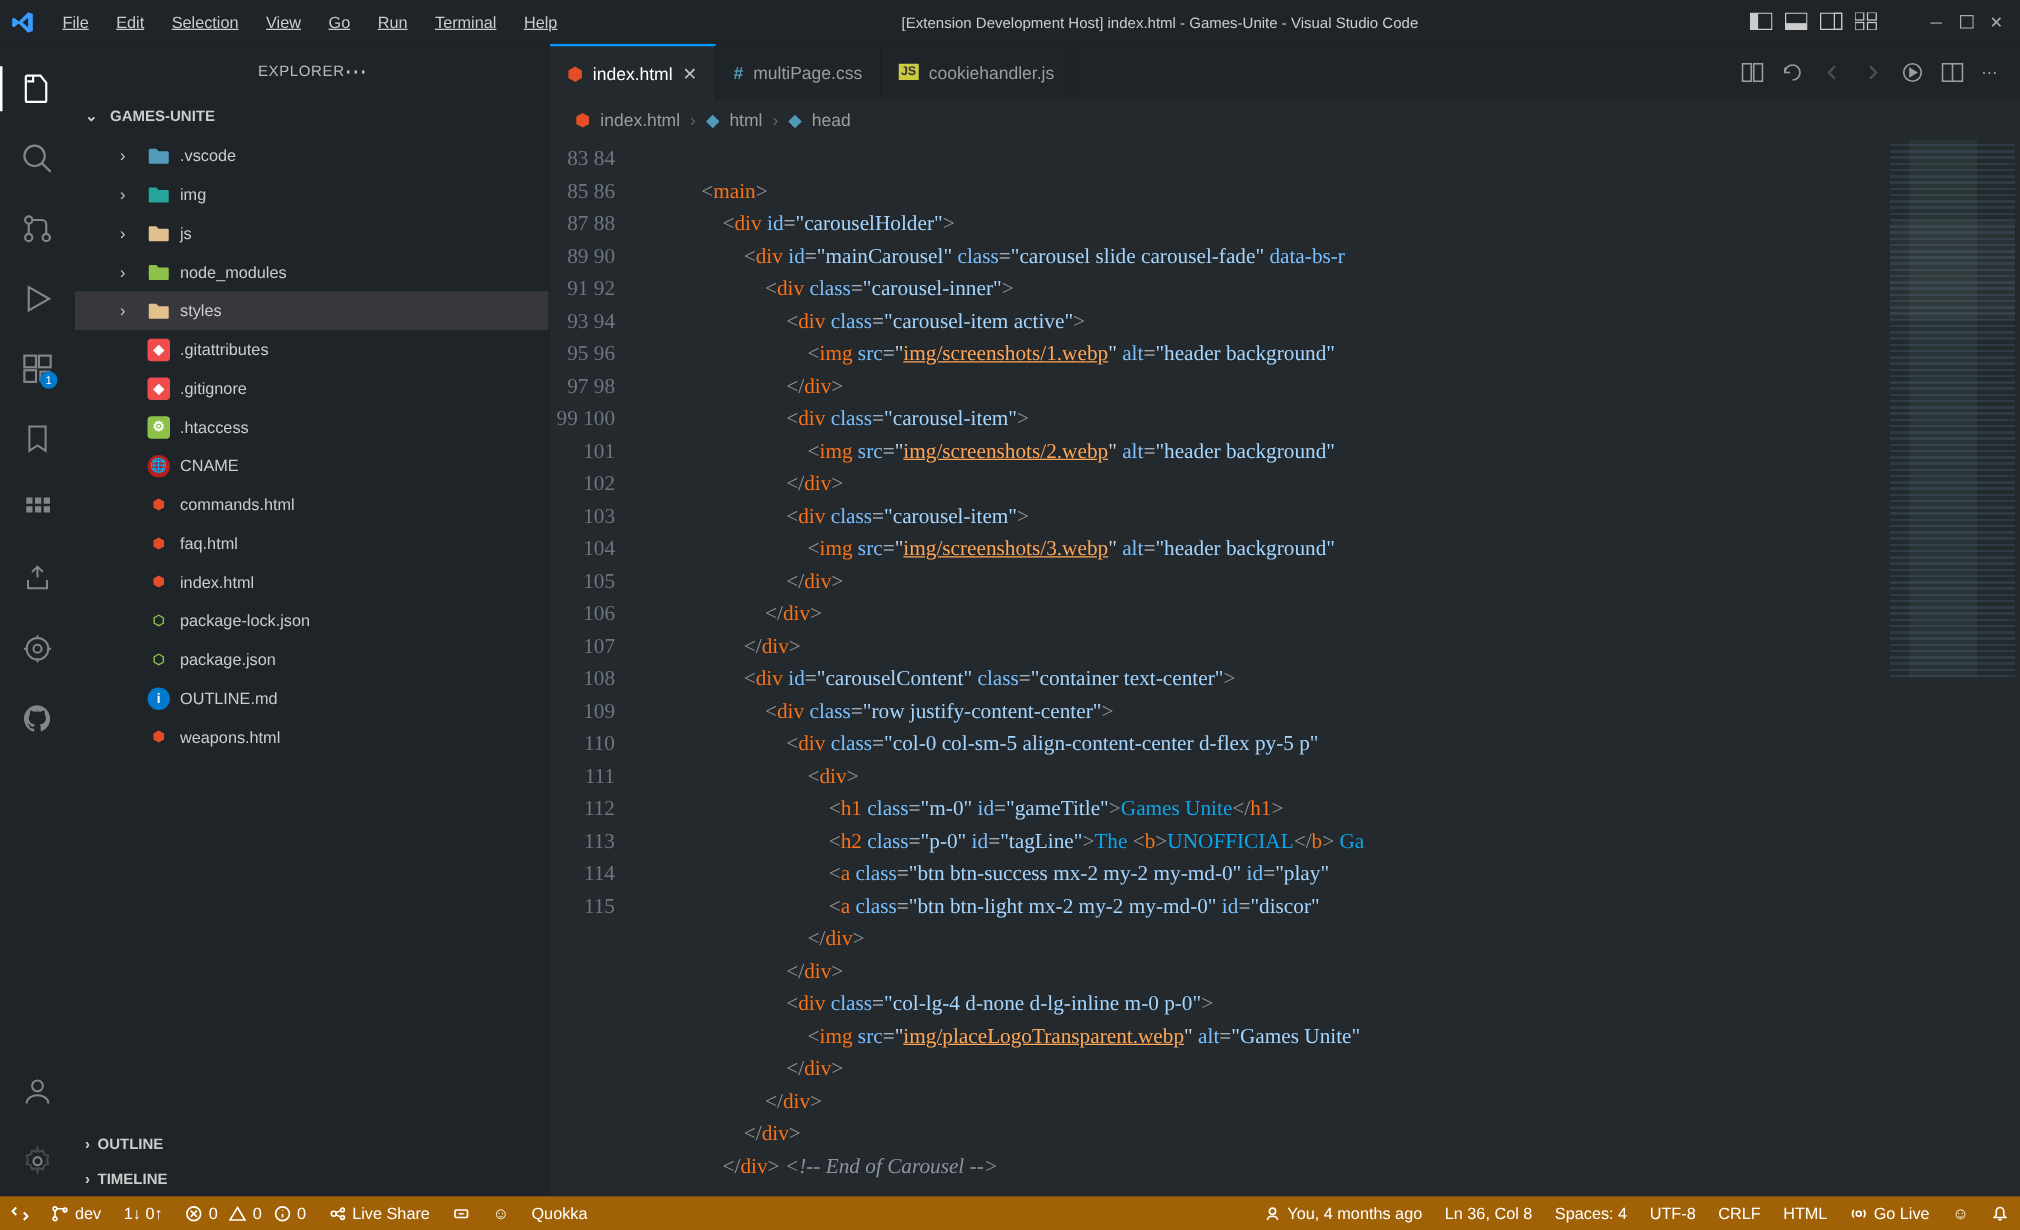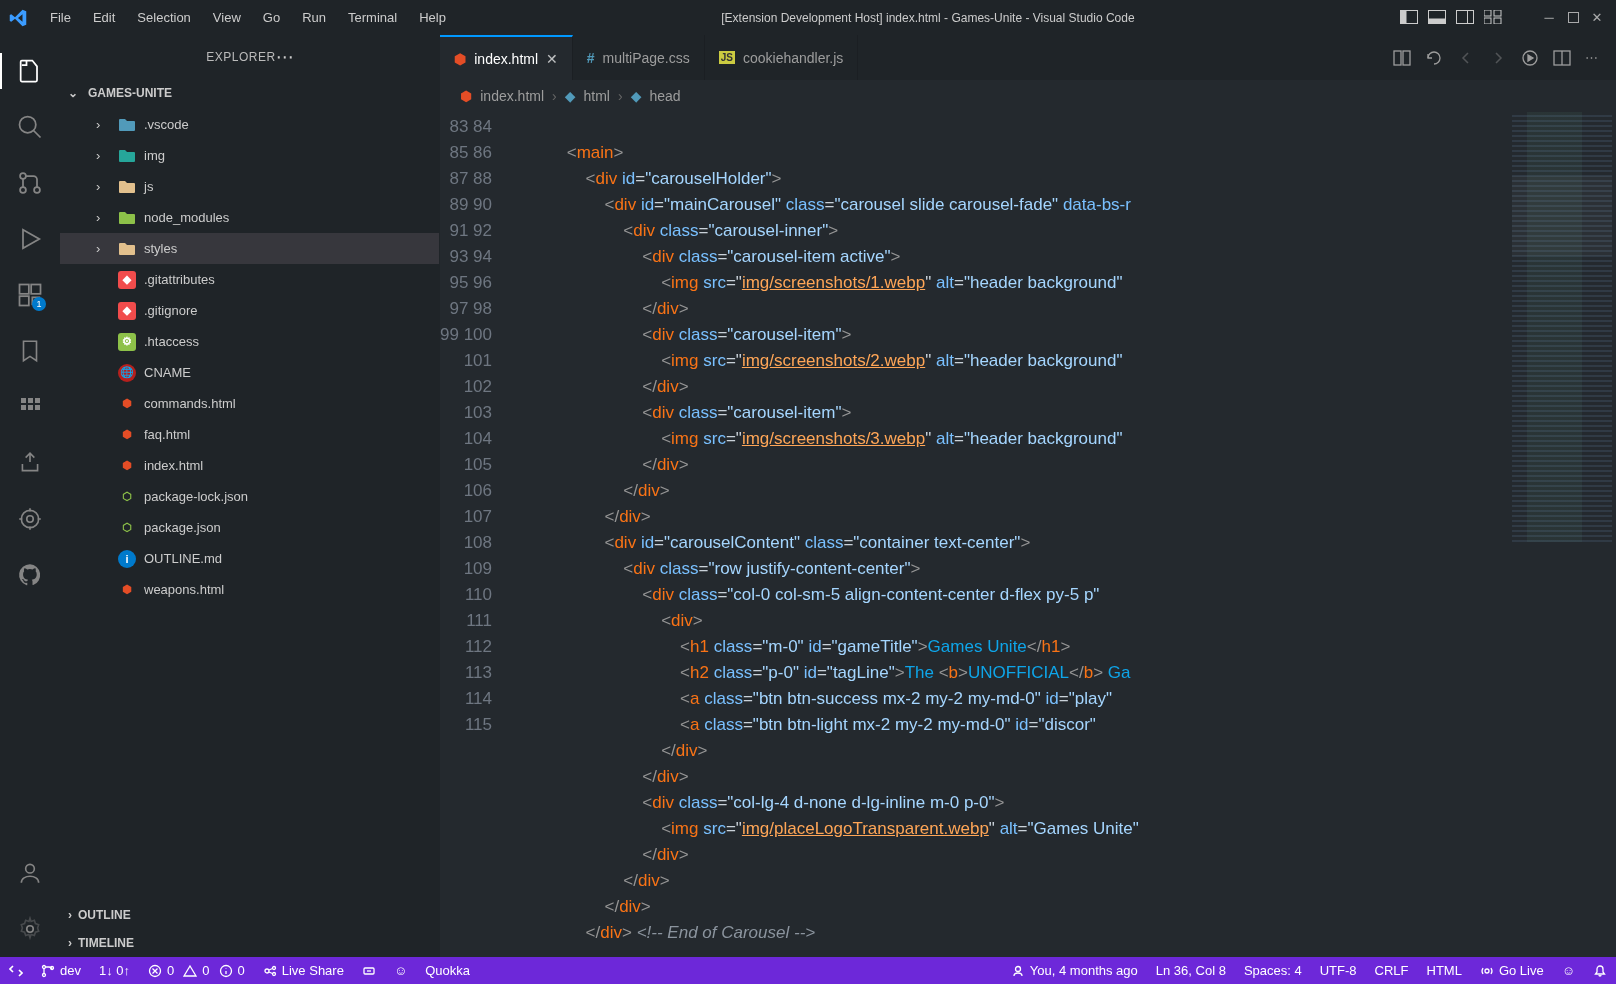--- a/index.html
+++ b/index.html
@@ -18,21 +18,21 @@
   height: 35px;
   background: #1f2428;
   display: flex;
   align-items: center;
   padding: 0 8px;
   color: #cccccc;
   flex-shrink: 0;
 }
 .titlebar .vscode-logo { width: 20px; height: 20px; margin-right: 12px; display:flex; align-items:center; justify-content:center;}
 .menubar { display: flex; gap: 2px; }
-.menubar .menu-item { padding: 4px 10px; cursor: pointer; }
+.menubar .menu-item { padding: 4px 10px; cursor: pointer; text-decoration: underline; }
 .title-center { flex:1; text-align:center; color:#cccccc; font-size:12px; }
 .title-right { display:flex; gap:10px; align-items:center; padding-right:4px;}
 .winctl { width:14px; height:14px; display:flex; align-items:center; justify-content:center; cursor:pointer; opacity:.8;}
 .layout-icon { width:18px; height:16px; display:inline-flex; }
 
 .main { flex:1; display:flex; overflow:hidden;}
 .activitybar {
   width: 60px;
   background: #1f2428;
   display:flex; flex-direction:column;
@@ -96,21 +96,21 @@
   display:flex; align-items:center; gap:8px; padding: 0 14px;
   background:#1f2428; color:#9d9d9d; font-size:14px; cursor:pointer;
   border-right:1px solid #1b1f23;
 }
 .tab.active { background:#24292e; color:#ffffff; border-top: 2px solid #0098ff; }
 .tab .close { opacity:.7; font-size:14px;}
 .tab-actions { margin-left:auto; display:flex; align-items:center; gap:14px; padding-right:18px; color:#9d9d9d;}
 .breadcrumb { height: 32px; display:flex; align-items:center; gap:8px; padding-left: 20px; color:#9d9d9d; font-size:14px; background:#24292e;}
 .breadcrumb .sep { color:#666; }
 
-.code-area { flex:1; display:flex; background:#24292e; font-family: Liberation Sans, sans-serif; font-size:17px; overflow:hidden; position:relative;}
+.code-area { flex:1; display:flex; background:#24292e; font-family: Liberation Serif, serif; font-size:17px; overflow:hidden; position:relative;}
 .gutter { width:70px; text-align:right; color:#6e7681; padding-right:18px; padding-top:2px; line-height:26px;}
 .code { flex:1; color:#cccccc; line-height:26px; padding-top:2px; white-space:pre; overflow:hidden;}
 .tok-tag { color:#f97316; }
 .tok-attr { color:#79c0ff; }
 .tok-str { color:#a5d6ff; }
 .tok-punct { color:#c9d1d9; }
 .tok-bracket { color:#959595; }
 .tok-text { color:#0ea5e9; }
 .tok-comment { color:#8b949e; font-style:italic;}
 .tok-link { color:#ffa657; text-decoration:underline;}
@@ -122,21 +122,21 @@
 }
 .minimap::before { content:""; position:absolute; right:0; top:64px; width:100%; height:80px; background:rgba(255,255,255,0.06);}
 
 .statusbar {
   height: 27px;
   display:flex; align-items:center;
   font-size:13px;
   color:#fff;
   flex-shrink:0;
 }
-.statusbar .sb-rest { flex:1; background:#6d28d9; height:100%; display:flex; align-items:center; }
+.statusbar .sb-rest { flex:1; background:#a16207; height:100%; display:flex; align-items:center; }
 .sb-item { padding: 0 9px; display:flex; align-items:center; gap:5px; cursor:pointer; height:100%;}
 .sb-spacer { flex:1; }
 svg { display:block; }
 </style>
 </head>
 <body>
 
 <div class="titlebar">
   <div class="vscode-logo">
     <svg width="18" height="18" viewBox="0 0 24 24">

